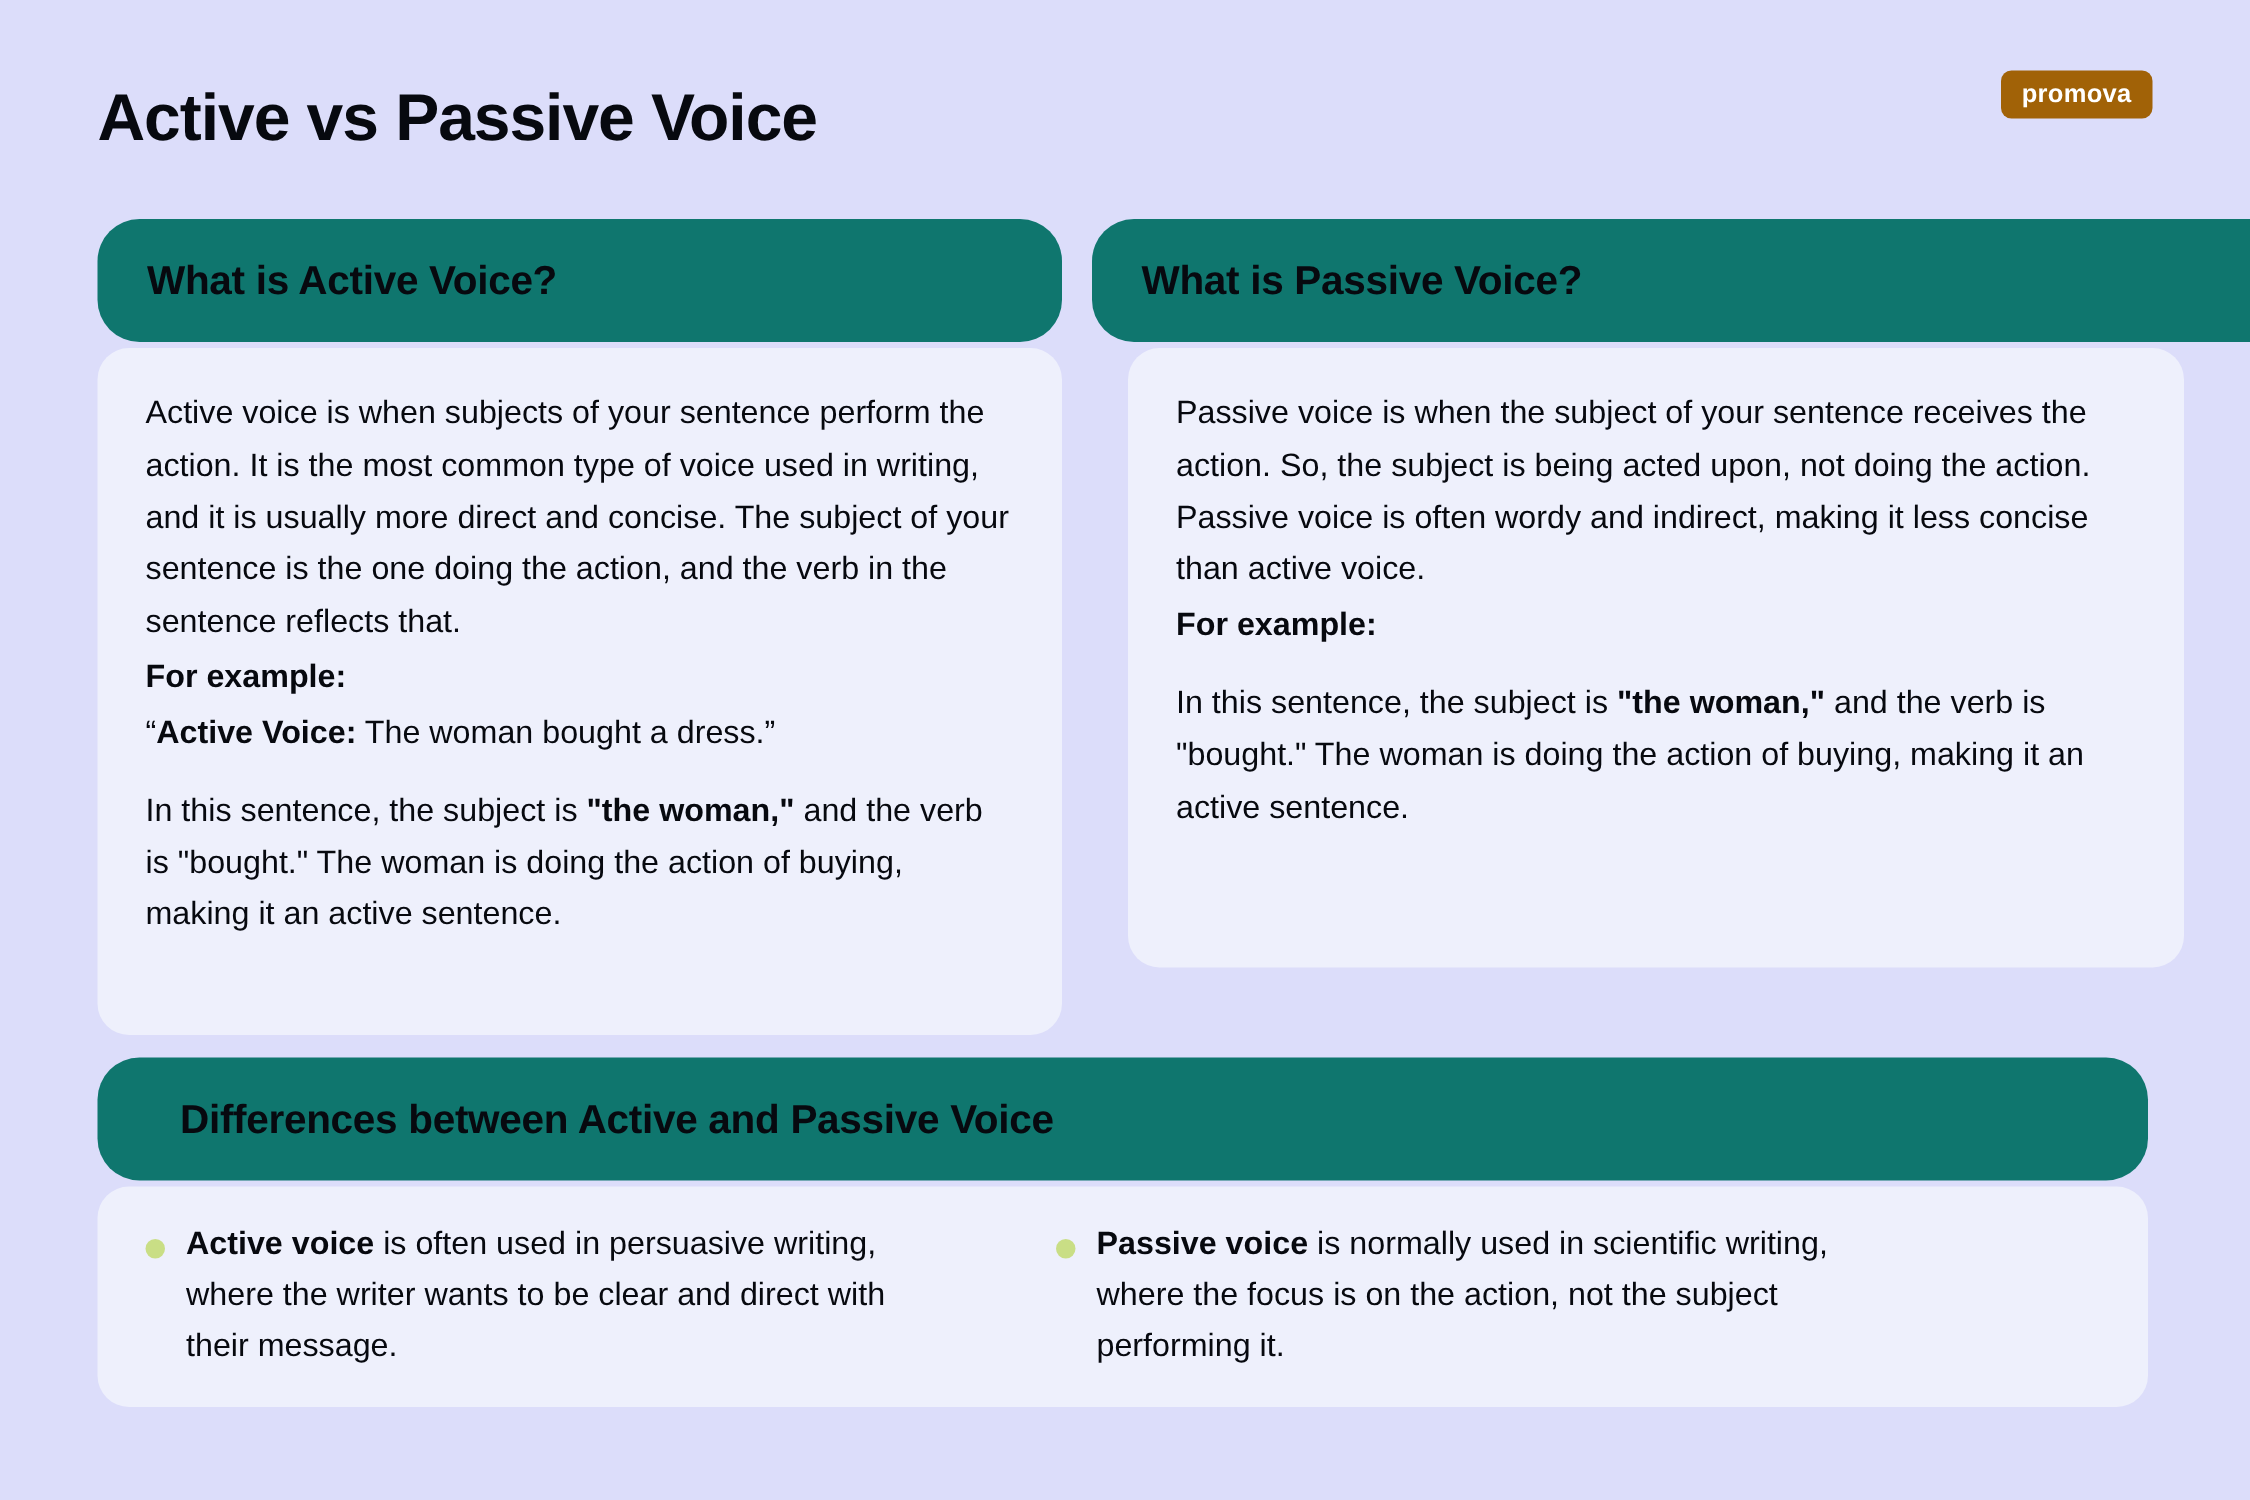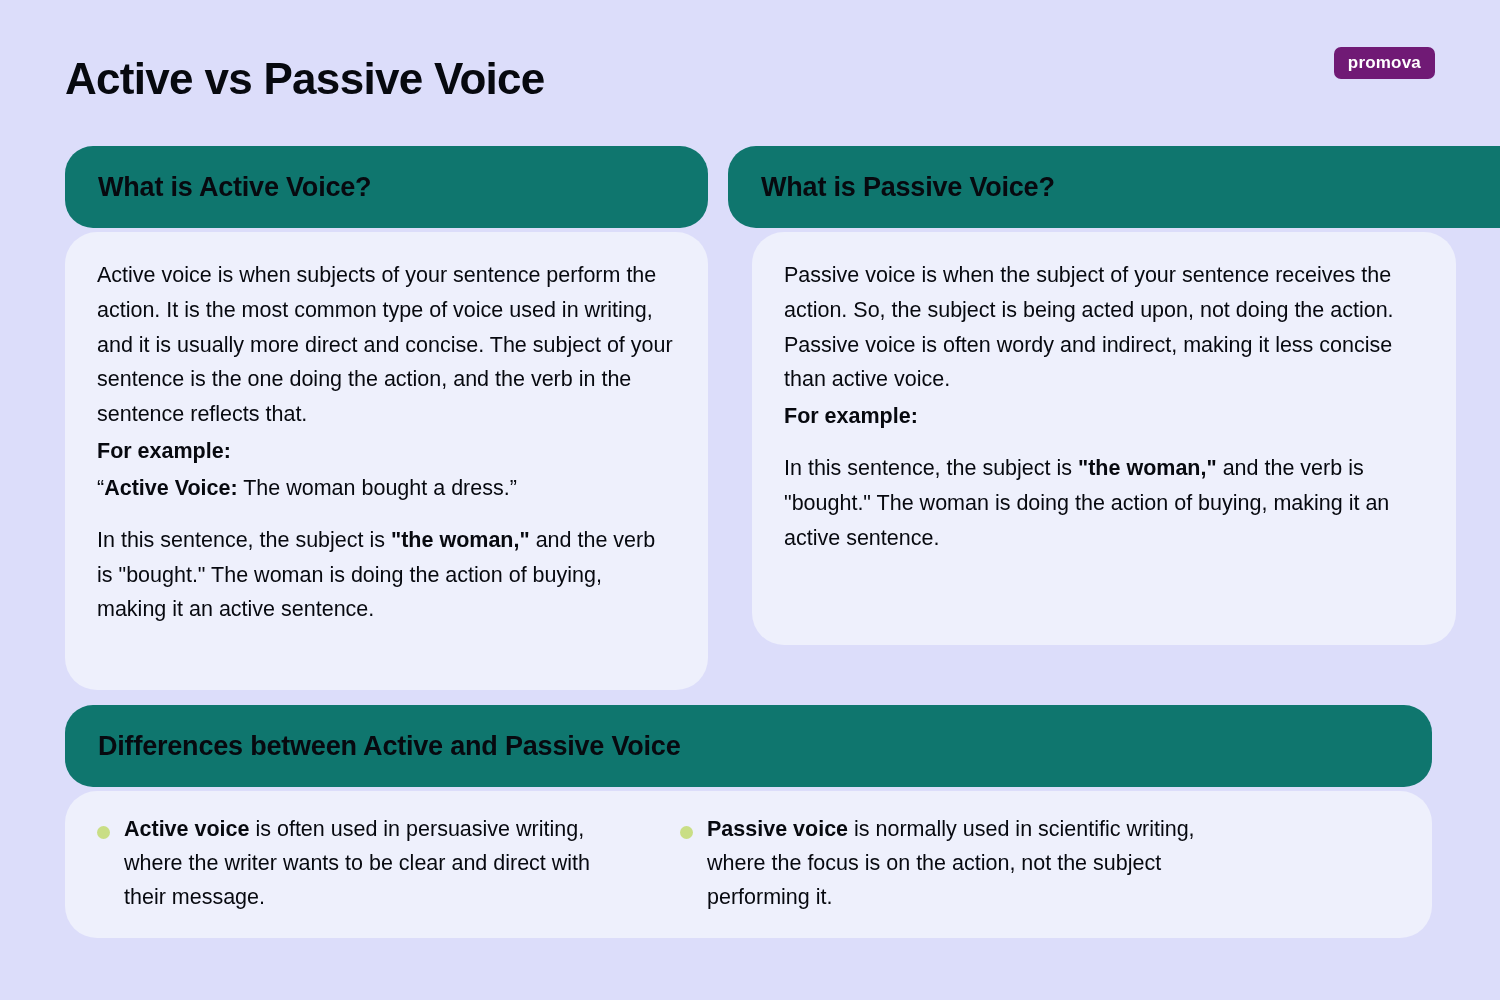--- a/index.html
+++ b/index.html
@@ -26,21 +26,21 @@
     font-weight: 700;
     letter-spacing: -0.7px;
     line-height: 1.1;
     color: #07090F;
   }
 
   .brand-logo {
     position: absolute;
     right: 65px;
     top: 47px;
-    background: #701a75;
+    background: #a16207;
     color: #FFFFFF;
     border-radius: 7px;
     padding: 7px 14px 8px 14px;
     font-size: 17px;
     font-weight: 700;
     letter-spacing: 0.2px;
     line-height: 1;
   }
 
   
@@ -55,21 +55,21 @@
     font-size: 27px;
     font-weight: 700;
     letter-spacing: -0.2px;
     color: #07090F;
     padding-left: 33px;
   }
 
   .body-card {
     position: absolute;
     background: #EEF0FC;
-    border-radius: 32px;
+    border-radius: 21px;
     padding: 26px 32px 30px 32px;
   }
 
   .body-card p {
     font-size: 21.5px;
     line-height: 1.62;
     color: #07090F;
   }
   .body-card p.tight { margin-top: 0; }
   .body-card p.gap    { margin-top: 17px; }
@@ -77,27 +77,27 @@
 
   b, strong { font-weight: 700; }
 
   
   #active-header  { left: 65px;  top: 146px; width: 643px; height: 82px; }
   #active-card    { left: 65px;  top: 232px; width: 643px; height: 458px; }
 
   #passive-header { left: 728px; top: 146px; width: 851px; height: 82px; }
   #passive-card   { left: 752px; top: 232px; width: 704px; height: 413px; }
 
-  #diff-header    { left: 65px;  top: 705px; width: 1367px; height: 82px; }
+  #diff-header    { left: 65px;  top: 705px; width: 1367px; height: 82px; padding-left: 22px; }
   #diff-card      { left: 65px;  top: 791px; width: 1367px; height: 147px; padding: 22px 32px; }
 
   
   .diff-grid {
     display: flex;
-    gap: 48px;
+    gap: 72px;
   }
   .diff-item {
     display: flex;
     align-items: flex-start;
     gap: 14px;
     width: 535px;
   }
   .bullet-dot {
     flex: 0 0 auto;
     width: 13px;

